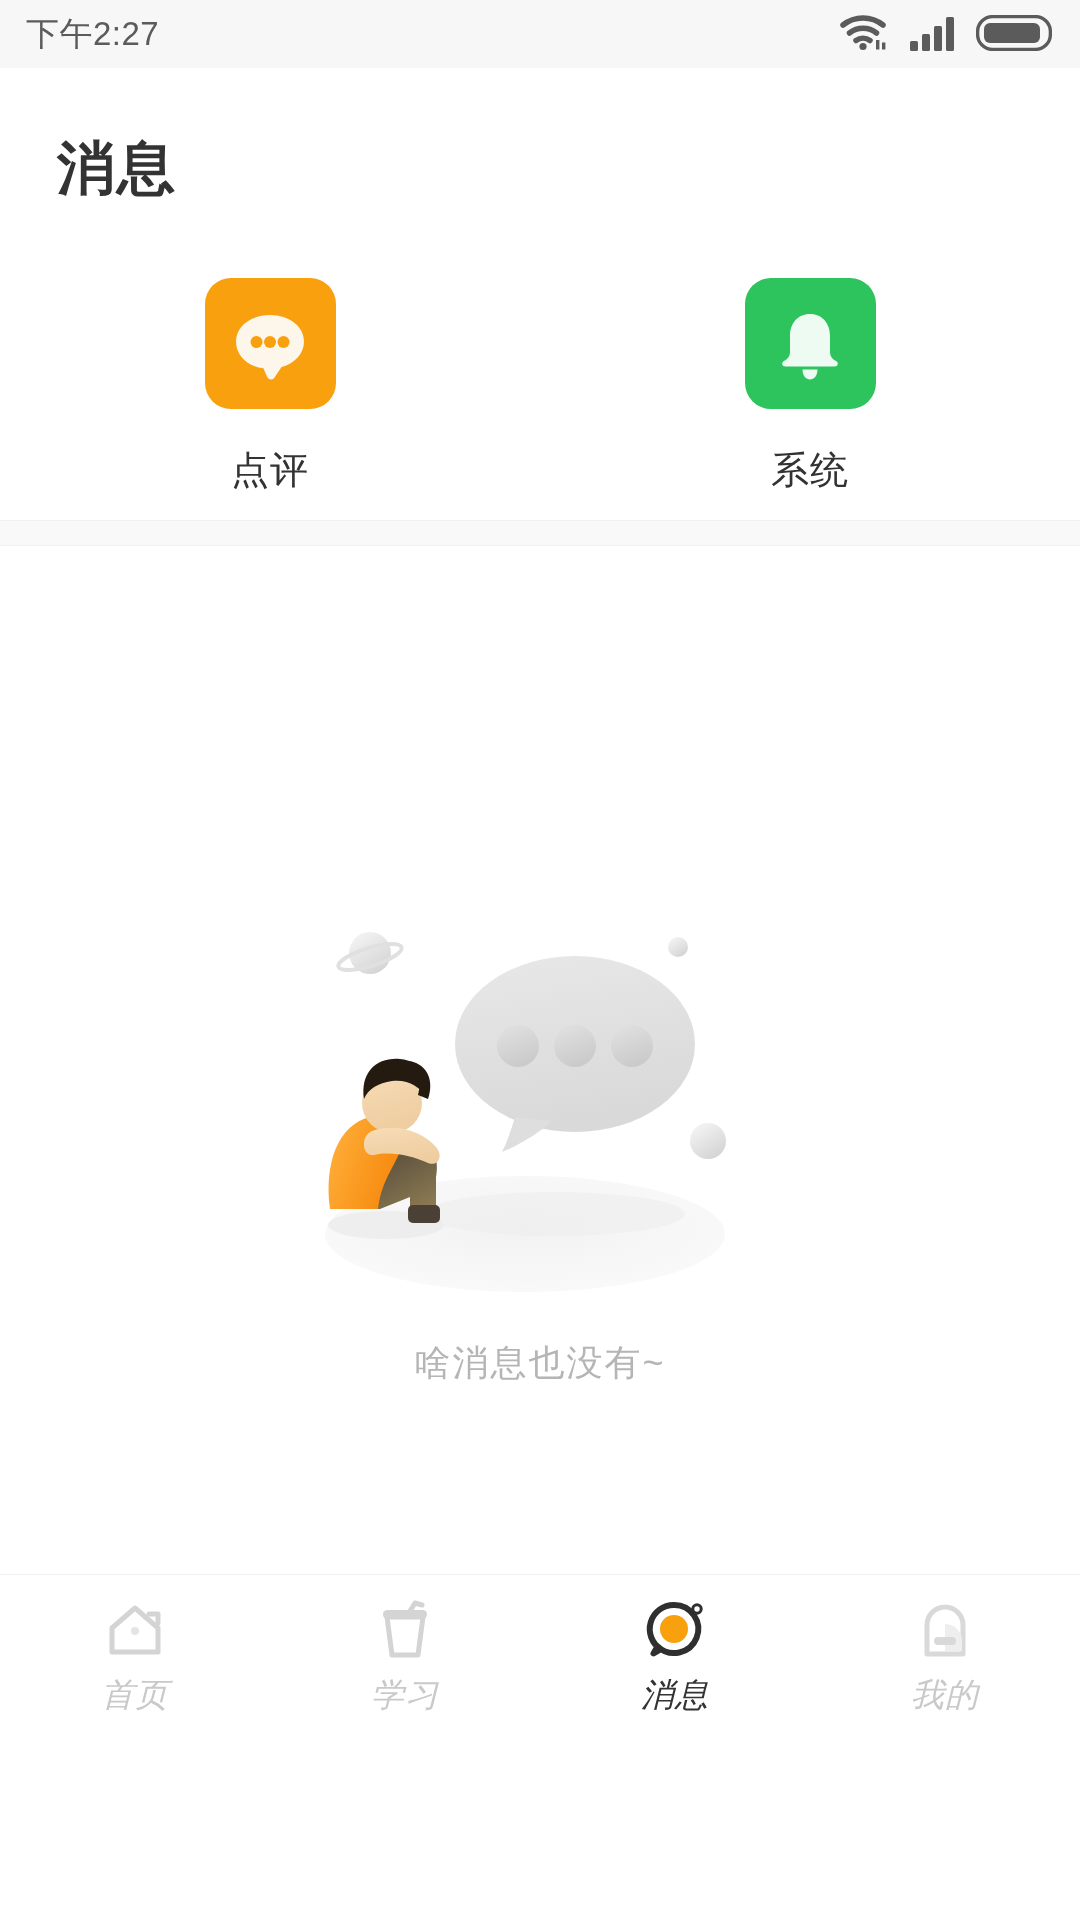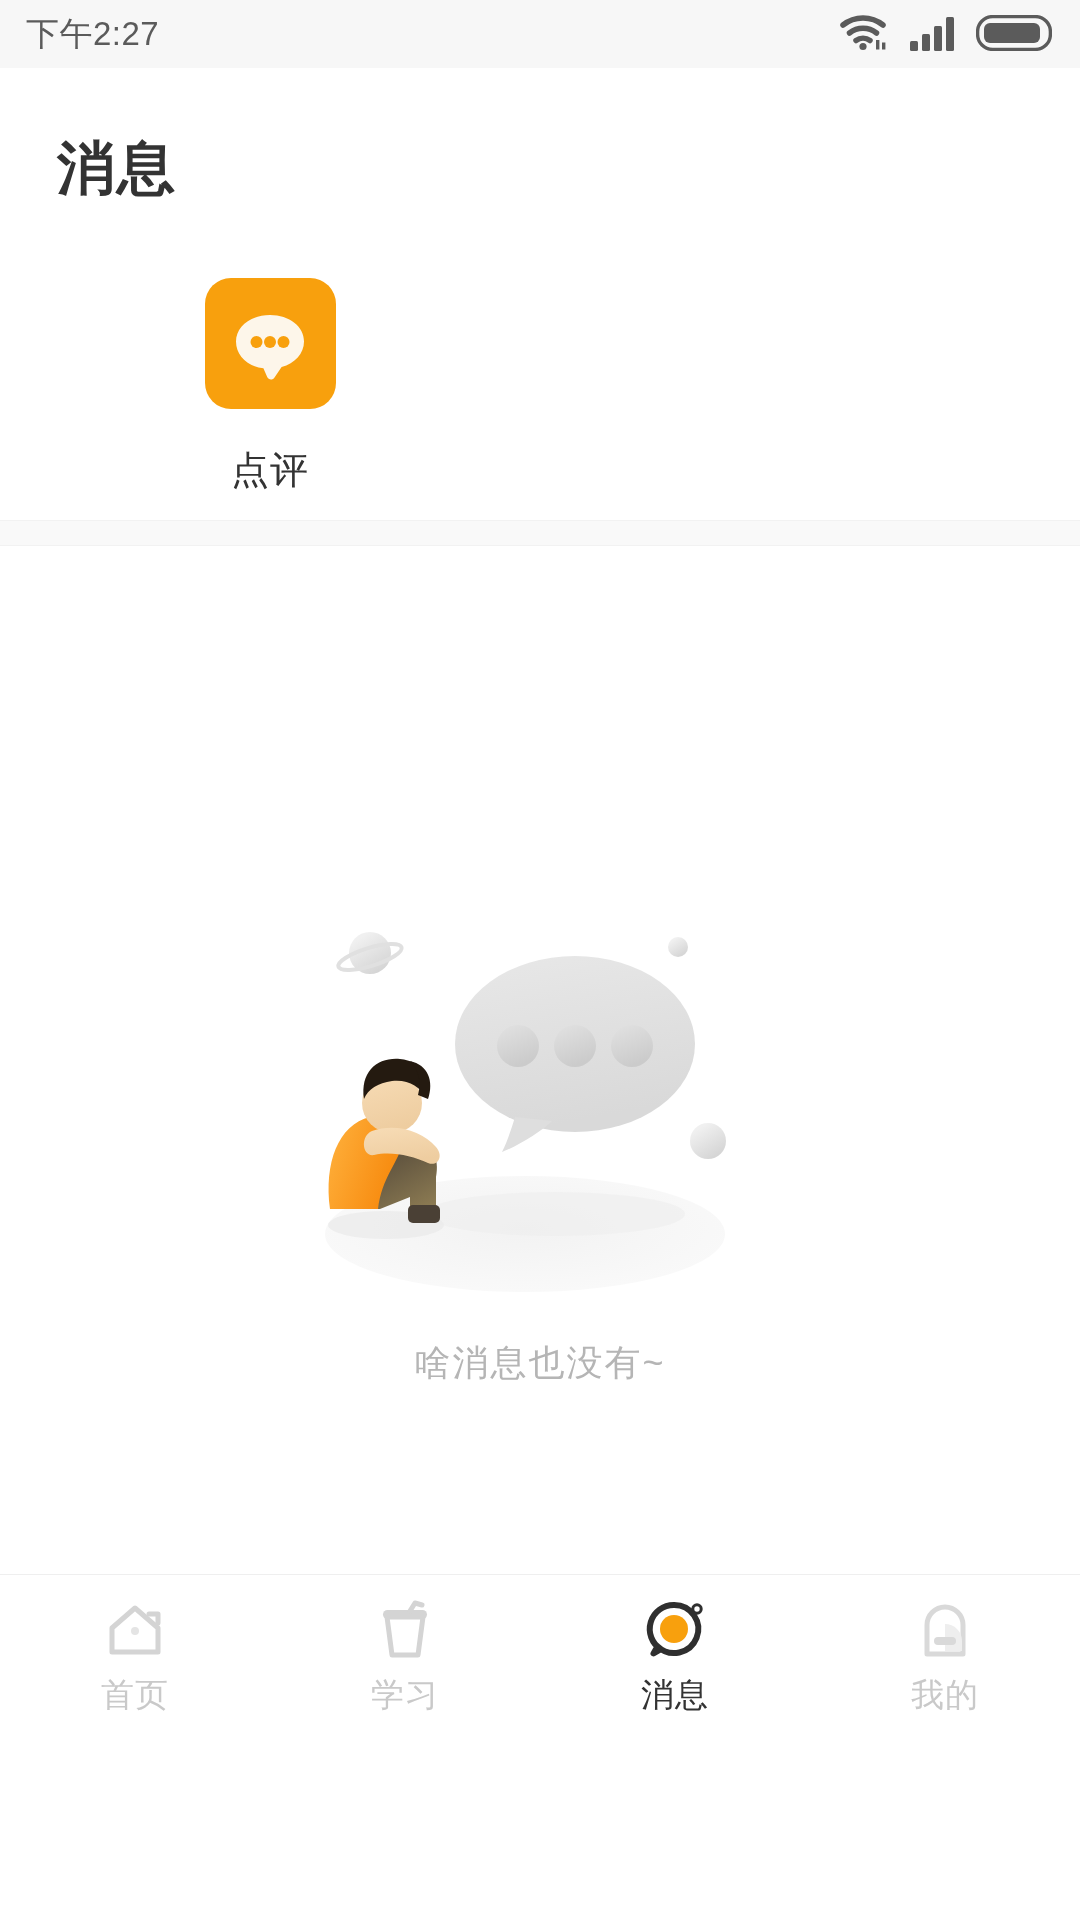--- a/index.html
+++ b/index.html
@@ -53,20 +53,21 @@
     display:flex; flex-direction:column; align-items:center; justify-content:center;
   }
   .empty-art{ width:560px; height:400px; position:relative; margin-bottom:8px; }
   .empty-text{ margin-top:22px; font-size:36px; color:#b5b5b5; letter-spacing:2px; }
 
   
   .tabbar{
     position:absolute; bottom:0; left:0; width:1080px; height:170px;
     background:#ffffff; border-top:1px solid #efefef;
     display:flex;
+    font-style:italic;
   }
   .tab{
     flex:1; display:flex; flex-direction:column;
     align-items:center; justify-content:center; padding-bottom:8px; cursor:pointer;
   }
   .tab-ico{ height:74px; display:flex; align-items:center; justify-content:center; }
   .tab-label{ margin-top:6px; font-size:33px; color:#c9c9c9; letter-spacing:1px; }
   .tab.active .tab-label{ color:#333333; }
 </style>
 </head>
@@ -124,20 +125,33 @@
                      L45.5 74.5 C43.6 77.4 39.6 77.1 38.2 74
                      L34.4 65.3 C18.1 63.6 7 52.2 7 38.5 C7 23.6 21.5 12 41 12 Z" fill="#fdf6ea"></path>
             <circle cx="27.5" cy="39" r="6" fill="#f8a00d"></circle>
             <circle cx="41" cy="39" r="6" fill="#f8a00d"></circle>
             <circle cx="54.5" cy="39" r="6" fill="#f8a00d"></circle>
           </svg>
         </div>
         <div class="entry-label">点评</div>
       </div>
 
+      <div class="entry">
+        <div class="entry-icon green">
+          <svg width="80" height="80" viewBox="0 0 80 80">
+            <path d="M40 10 C52.5 10 60 19.6 60 32 L60 48
+                     C60 52.5 62.5 55 66 57 C69 58.7 68 62.5 64.5 62.5
+                     L15.5 62.5 C12 62.5 11 58.7 14 57 C17.5 55 20 52.5 20 48
+                     L20 32 C20 19.6 27.5 10 40 10 Z" fill="#eefbf2"></path>
+            <path d="M32.5 65.5 L47.5 65.5 C47.5 72 43.8 75.5 40 75.5
+                     C36.2 75.5 32.5 72 32.5 65.5 Z" fill="#eefbf2"></path>
+          </svg>
+        </div>
+        <div class="entry-label">系统</div>
+      </div>
 
     </div>
   </div>
 
   <div class="divider"></div>
 
   <div class="empty">
 
     <div class="empty-art">
       <svg width="560" height="400" viewBox="0 0 560 400">

